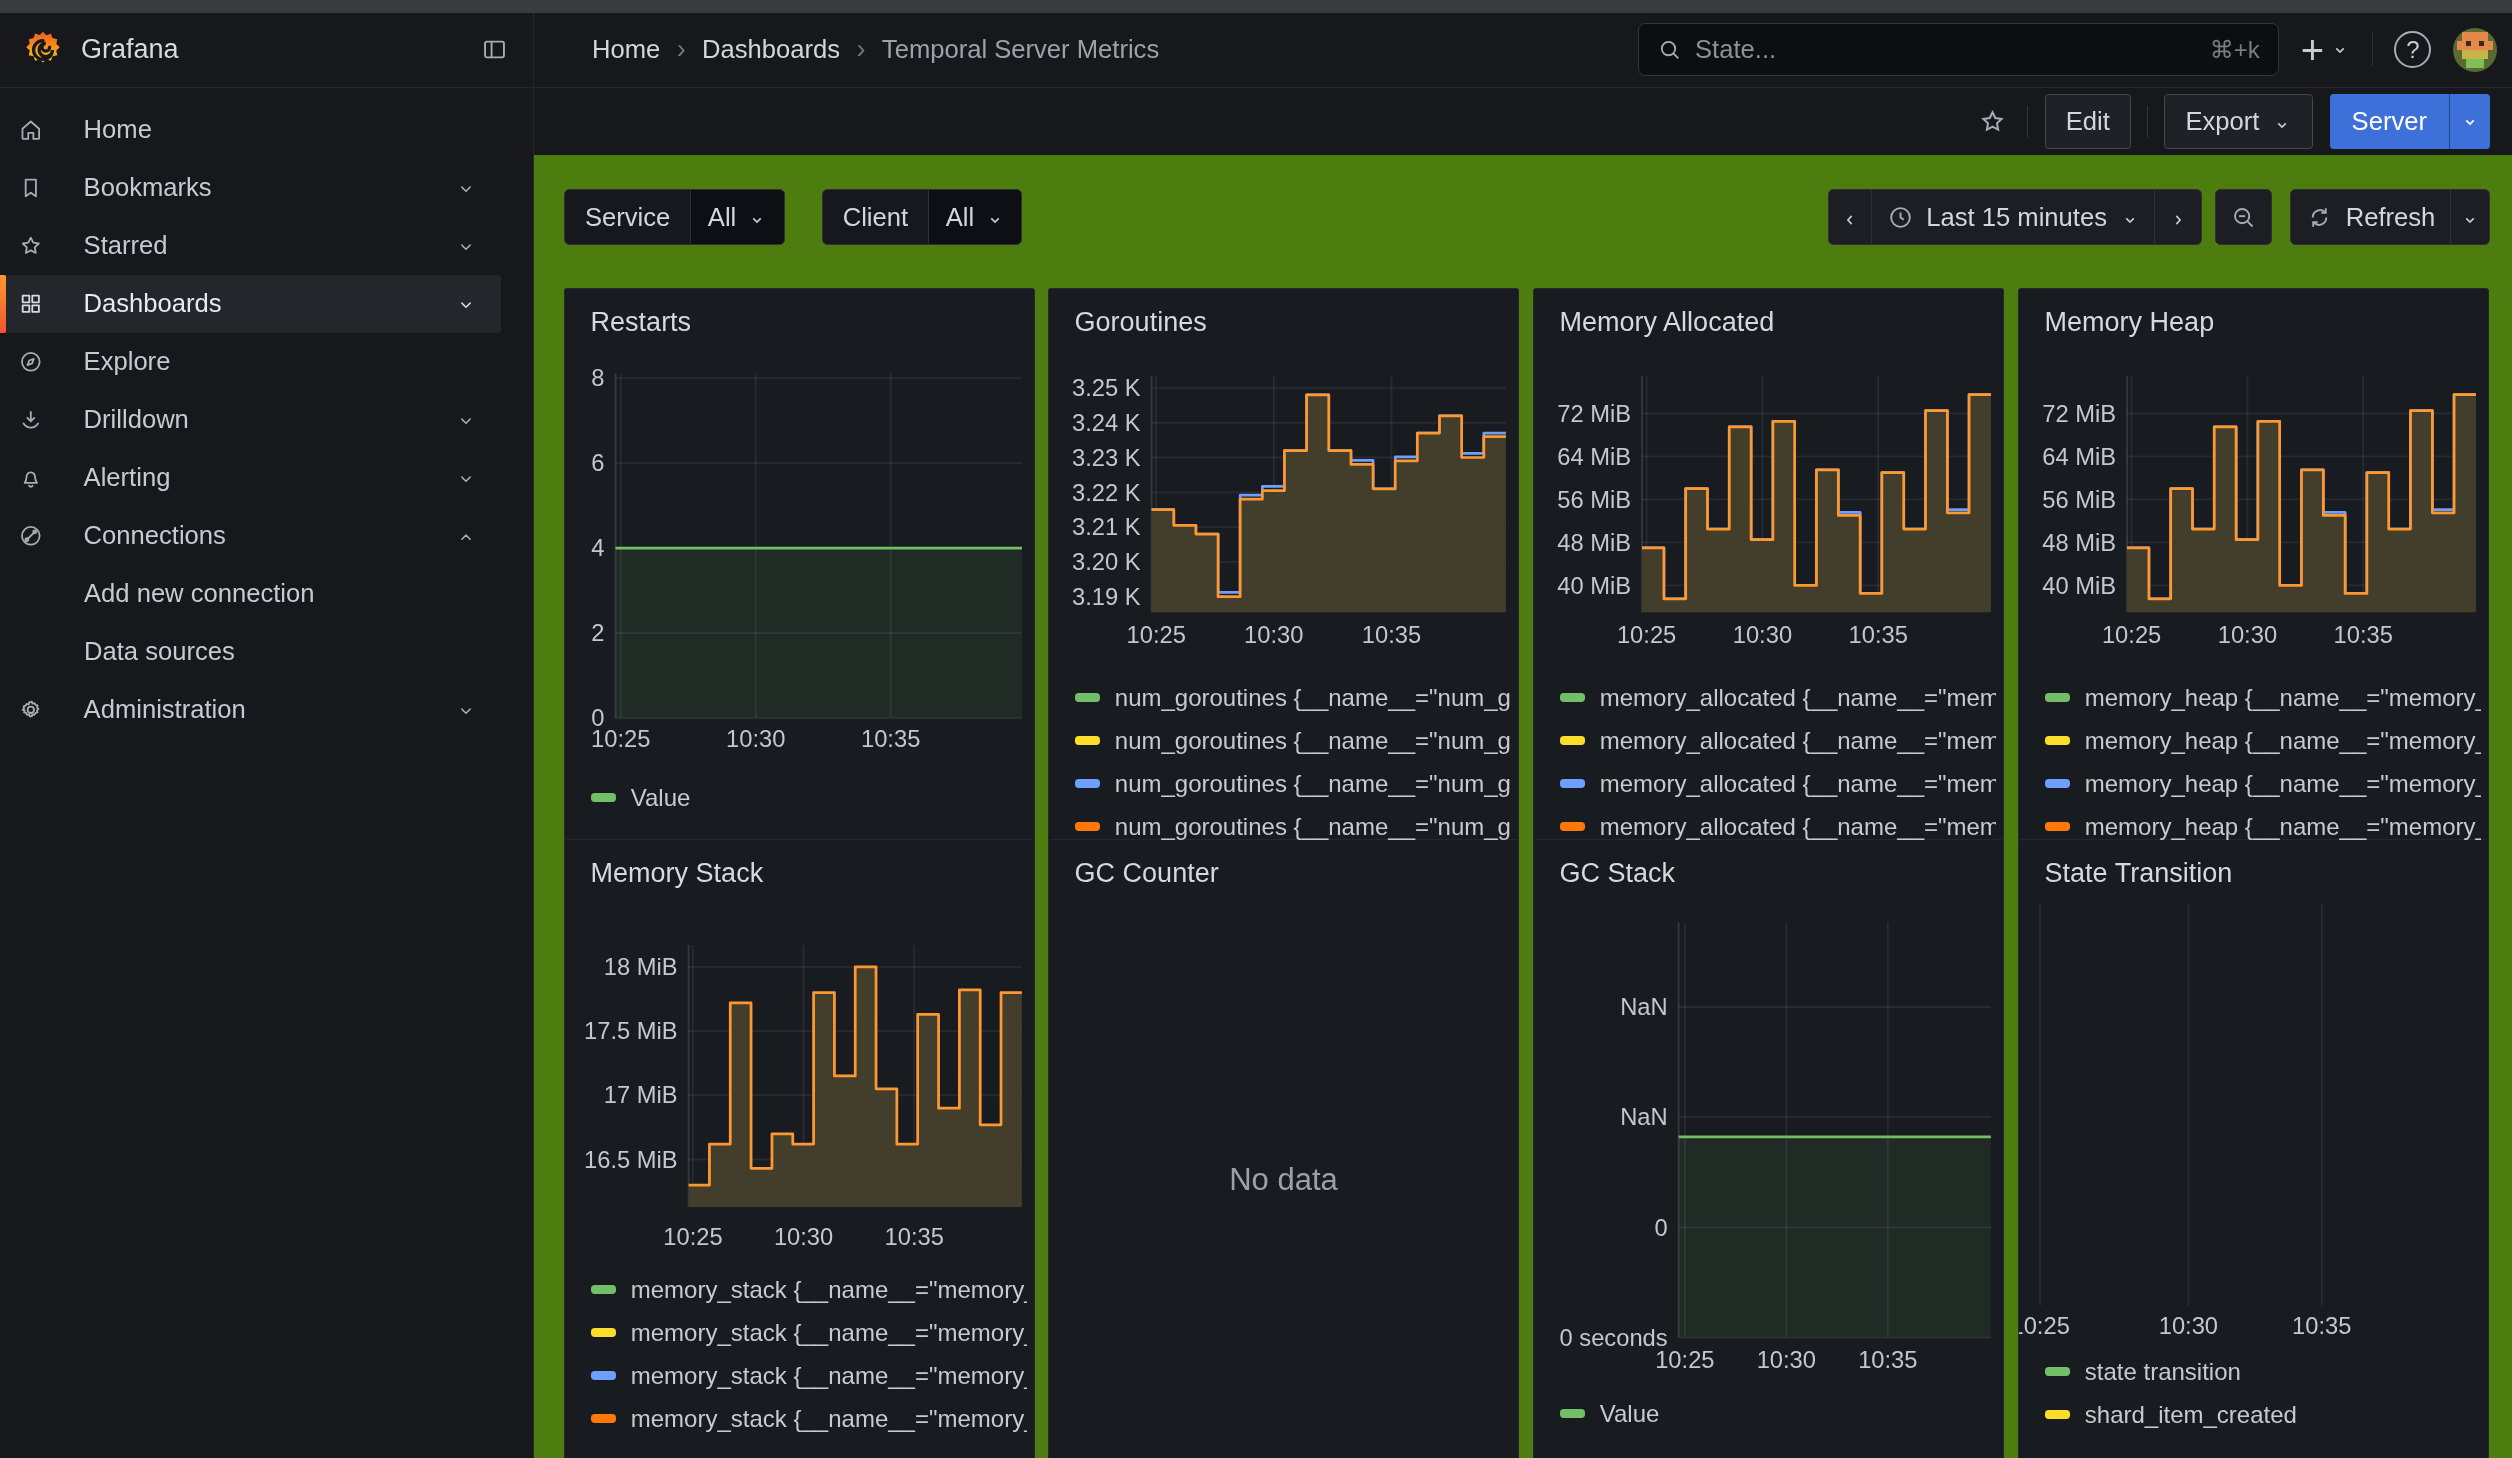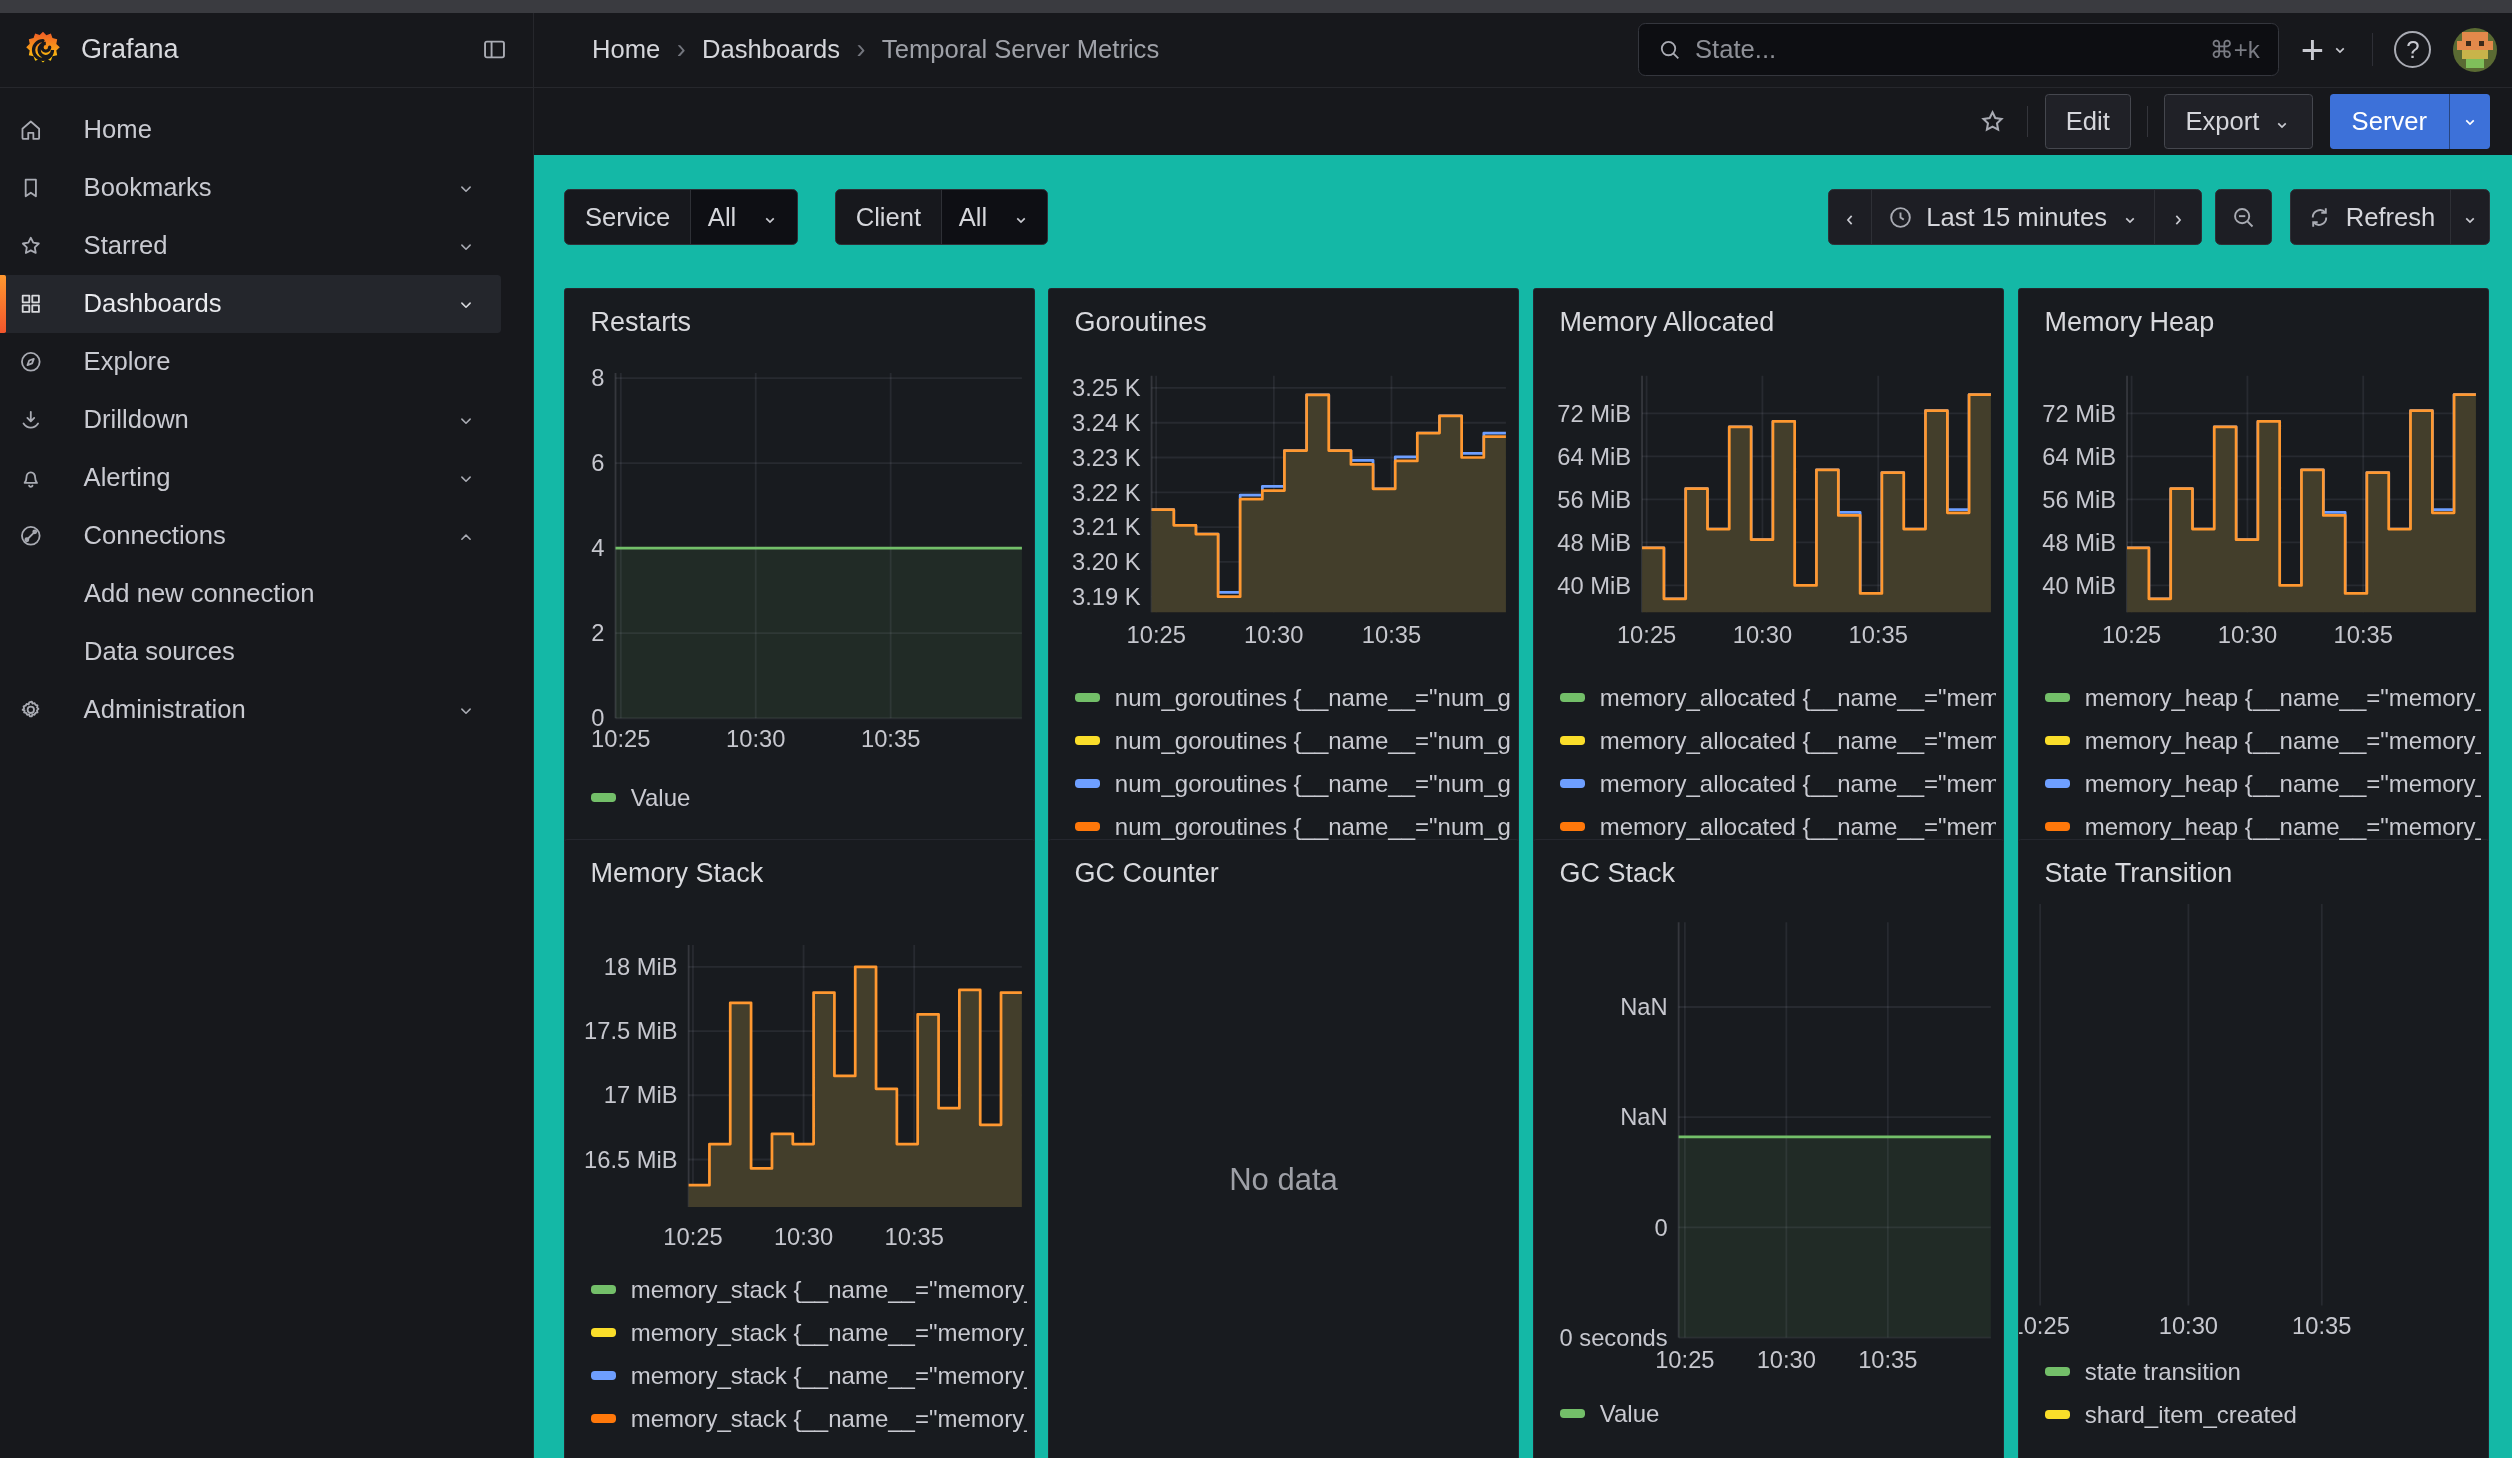--- a/index.html
+++ b/index.html
@@ -54,27 +54,27 @@
        border-radius:3.7px;background:#202127;color:#D5D6DB;font-size:25.6px;box-sizing:border-box;}
   .share-wrap{display:flex;}
   .btn-share{height:55px;display:flex;align-items:center;padding:0 22px;background:#3D71D9;color:#fff;
              font-size:25.6px;font-weight:500;border-radius:3.7px 0 0 3.7px;}
   .btn-share-caret{width:40px;height:55px;background:#3D71D9;border-left:0.9px solid rgba(14,16,20,.45);
              border-radius:0 3.7px 3.7px 0;display:flex;align-items:center;justify-content:center;}
   .chev{width:20px;height:20px;}
   .chev .ic{stroke:#C9CAD1;stroke-width:2;}
   .btn-share-caret .ic,.white .ic{stroke:#fff;}
   
-  .canvas{position:absolute;left:534px;top:155px;width:1978px;height:1303px;background:#14b8a6;overflow:hidden;}
+  .canvas{position:absolute;left:534px;top:155px;width:1978px;height:1303px;background:#4d7c0f;overflow:hidden;}
   .controls{position:absolute;left:30px;top:34px;right:22px;height:56px;display:flex;align-items:center;}
   .picker{display:flex;height:56px;margin-right:37px;}
   .picker-label{background:#17181D;border:0.9px solid #2E3036;border-radius:5.5px 0 0 5.5px;padding:0 20px;
                 display:flex;align-items:center;font-size:25.6px;color:#D5D6DB;box-sizing:border-box;}
   .picker-value{background:#0E0F14;border:0.9px solid #2E3036;margin-left:-0.9px;border-radius:0 5.5px 5.5px 0;
-                padding:0 16.4px;display:flex;align-items:center;gap:24px;font-size:25.6px;font-weight:500;
+                padding:0 16.4px;display:flex;align-items:center;gap:11px;font-size:25.6px;font-weight:500;
                 color:#D5D6DB;box-sizing:border-box;}
   .time-group{margin-left:auto;display:flex;align-items:center;}
   .tbtn{height:56px;background:#1D1E24;border:0.9px solid #2E3036;display:flex;align-items:center;
         justify-content:center;color:#D5D6DB;font-size:25.6px;gap:12.8px;box-sizing:border-box;margin-left:-0.9px;padding:0 14.6px;}
   .tbtn.first{border-radius:5.5px 0 0 5.5px;margin-left:0;}
   .tbtn.last{border-radius:0 5.5px 5.5px 0;}
   .tbtn.single{border-radius:5.5px;margin-left:12.8px;}
   .tbtn.refresh{border-radius:5.5px 0 0 5.5px;margin-left:18px;}
   .tbtn .wicon{width:27px;height:27px;}
   .range-txt{font-weight:500;}

